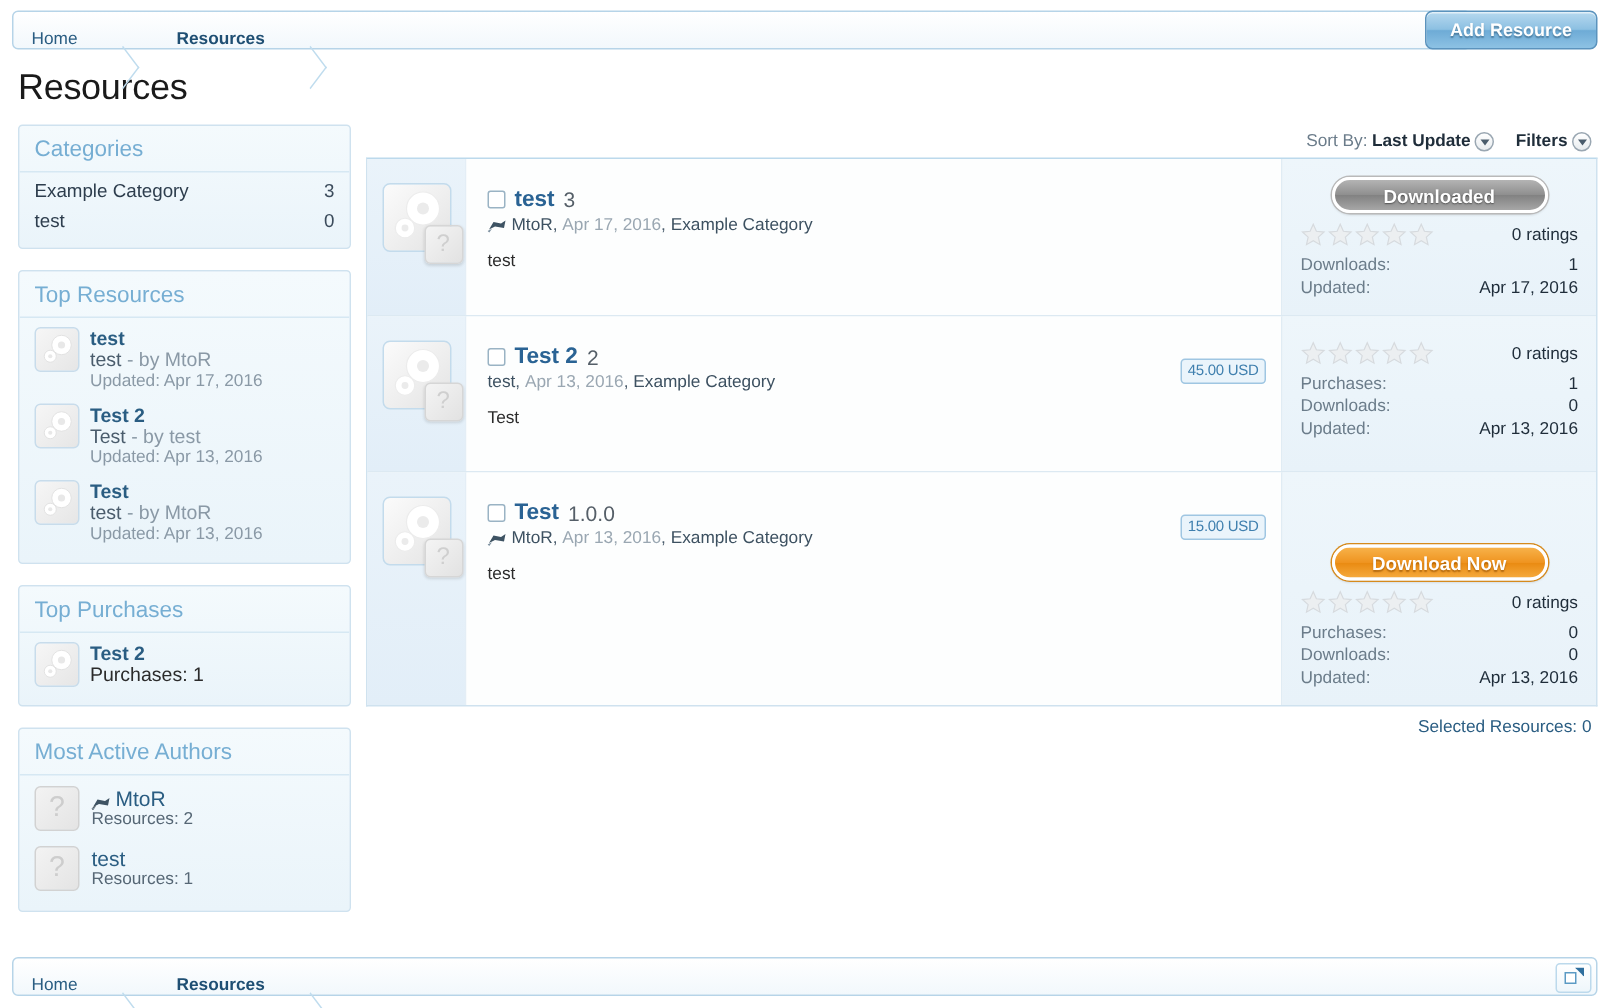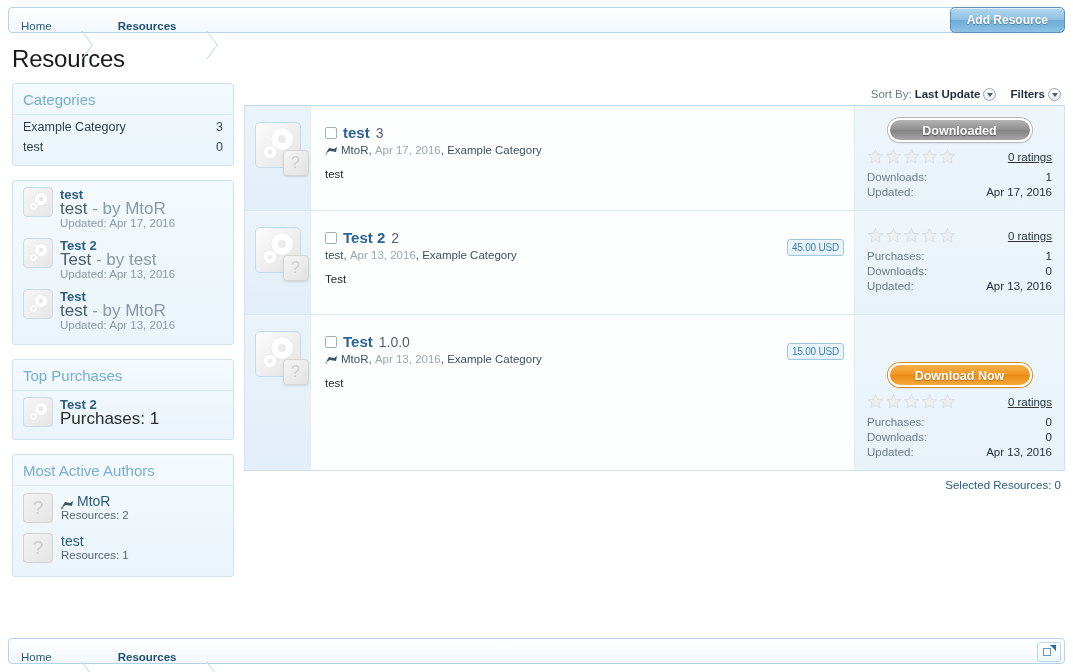--- a/index.html
+++ b/index.html
@@ -130,21 +130,21 @@
   .res-item .thumb-sm {
     width: 30px; height: 30px; flex: 0 0 30px;
     border: 1px solid #c8dceb;
     border-radius: 4px;
     background: linear-gradient(135deg,#f6f6f6,#e6e6e6);
     margin-right: 7px;
     position: relative;
   }
   .res-meta { line-height: 14px; padding-top: 1px; }
   .res-meta .t { font-size: 13px; color: #2a5d82; font-weight: bold; }
-  .res-meta .s { font-size: 17px; color: #4a5c6c; }
+  .res-meta .s { font-size: 13px; color: #4a5c6c; }
   .res-meta .s .by { color: #8a99a6; }
   .res-meta .u { font-size: 11.5px; color: #8a99a6; }
 
   .author-item { display: flex; padding: 5px 0; align-items: flex-start; }
   .av {
     width: 30px; height: 30px; flex: 0 0 30px;
     border: 1px solid #d2d2d2; border-radius: 4px;
     background: linear-gradient(135deg,#f3f3f3,#e4e4e4);
     margin-right: 8px;
     color: #cdcdcd; font-size: 19px;
@@ -267,21 +267,21 @@
     color: #ffffff;
     text-shadow: 0 1px 1px rgba(0,0,0,.45);
   }
   .btn-dl.orange {
     background: linear-gradient(to bottom,#f7b24a 0%,#ef9420 50%,#e98a11 51%,#f5a93c 100%);
     color: #ffffff;
     text-shadow: 0 1px 1px rgba(140,75,0,.6);
     box-shadow: 0 0 0 1px #d68a1c, 0 1px 2px rgba(0,0,0,.18);
     margin-top: 36px;
   }
-  .rate-line { display: flex; align-items: center; justify-content: space-between; margin: 4px 0 5px 0; text-decoration: underline; }
+  .rate-line { display: flex; align-items: center; justify-content: space-between; margin: 4px 0 5px 0; }
   .stars { display: flex; gap: 1px; }
   .ratings-txt { font-size: 11.5px; color: #1f2d3a; }
   .stat { display: flex; justify-content: space-between; font-size: 11.5px; line-height: 15px; }
   .stat .k { color: #6b7c8a; }
   .stat .v { color: #1f2d3a; }
   .sel-line {
     text-align: right;
     font-size: 11.5px;
     color: #2a5d82;
     padding: 8px 4px 0 0;
@@ -320,20 +320,21 @@
           <span class="cnt">3</span>
         </div>
         <div class="cat-row">
           <span>test</span>
           <span class="cnt">0</span>
         </div>
       </div>
     </div>
 
     <div class="block">
+      <div class="block-h">Top Resources</div>
       <div class="block-body">
 
         <div class="res-item">
           <span class="thumb-sm">
             <svg width="28" height="28" viewBox="0 0 28 28" style="position:absolute;left:0;top:0;">
               <g fill="#ffffff" stroke="#e0e0e0" stroke-width="0.6">
                 <circle cx="17" cy="11" r="6.5"></circle>
                   <circle cx="9.5" cy="18.5" r="4"></circle>
               </g>
               <circle cx="17" cy="11" r="2.4" fill="#e8e8e8"></circle>

